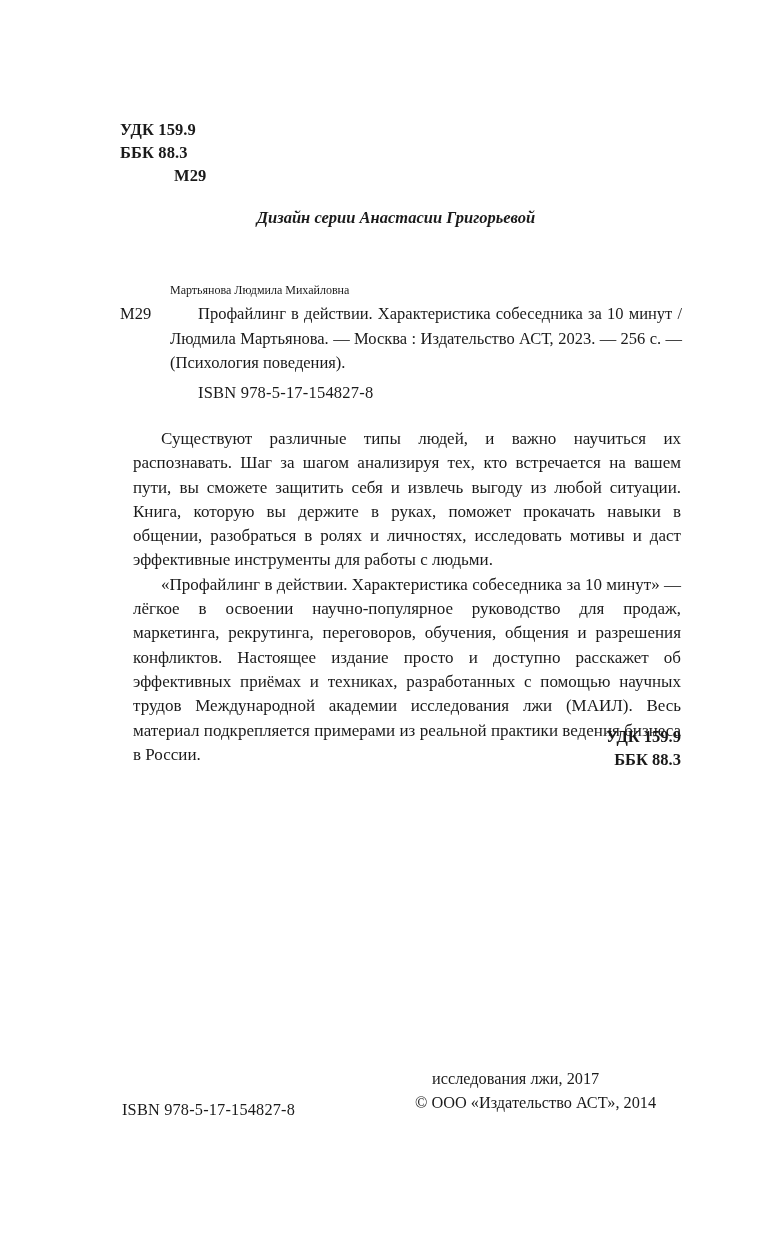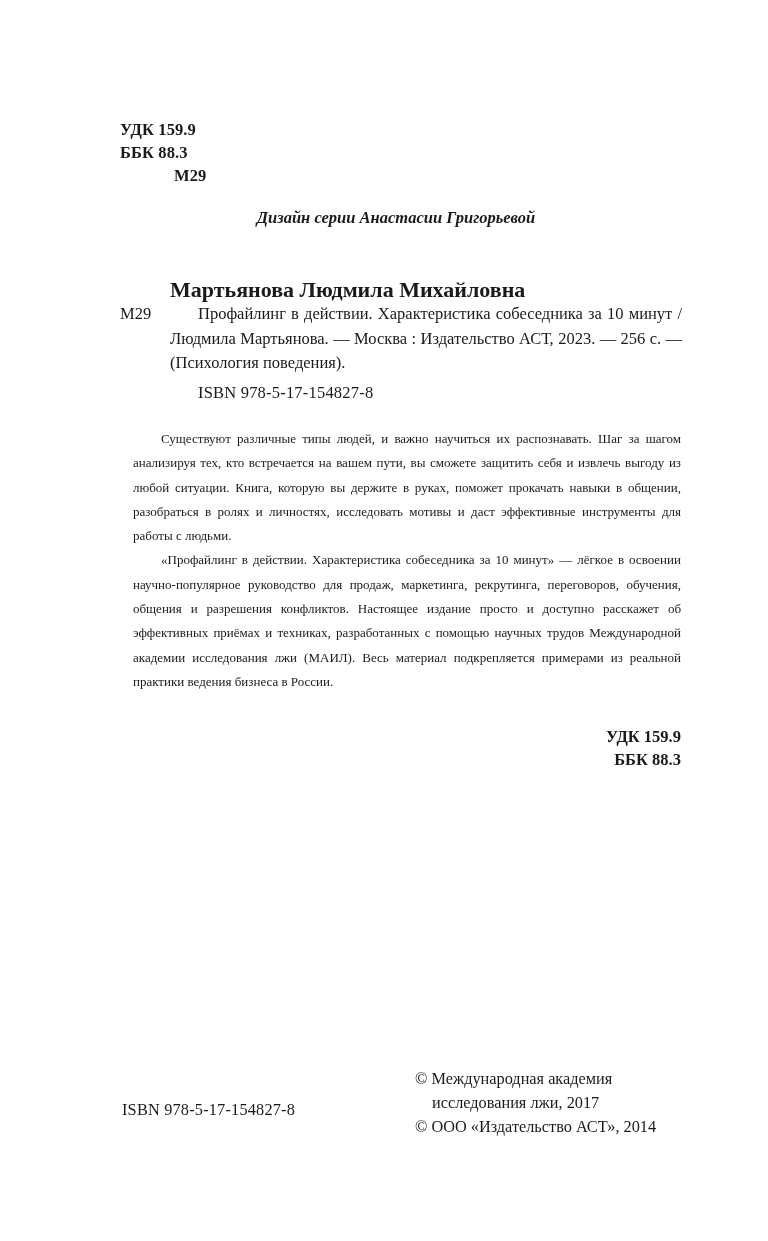--- a/index.html
+++ b/index.html
@@ -56,22 +56,22 @@
   }
 
   
   .biblio {
     position: absolute;
     left: 120px;
     top: 278px;
     width: 562px;
   }
   .biblio-author {
-    font-weight: bold;
-    font-size: 22px;
+    font-weight: normal;
+    font-size: 12px;
     line-height: 24px;
     padding-left: 50px;
   }
   .biblio-body {
     position: relative;
     font-size: 16.5px;
     line-height: 24.5px;
     padding-left: 50px;
     text-align: justify;
     text-align-last: left;
@@ -95,21 +95,21 @@
     font-size: 16.5px;
     letter-spacing: 0.2px;
   }
 
   
   .annotation {
     position: absolute;
     left: 133px;
     top: 427px;
     width: 548px;
-    font-size: 13px;
+    font-size: 17px;
     line-height: 24.3px;
     text-align: justify;
     text-align-last: left;
     hyphens: none;
   }
   .annotation p {
     margin: 0;
     text-indent: 28px;
   }
 
@@ -177,18 +177,17 @@
   </div>
 
   <div class="classif-footer">
     <div>УДК 159.9</div>
     <div>ББК 88.3</div>
   </div>
 
   <div class="isbn-bottom">ISBN 978-5-17-154827-8</div>
 
   <div class="copyright">
-    <div class="cr-line">© Международная академия</div>
     <div class="cr-line cr-cont">исследования лжи, 2017</div>
     <div class="cr-line">© ООО «Издательство АСТ», 2014</div>
   </div>
 
 </div>
 
 </body></html>

